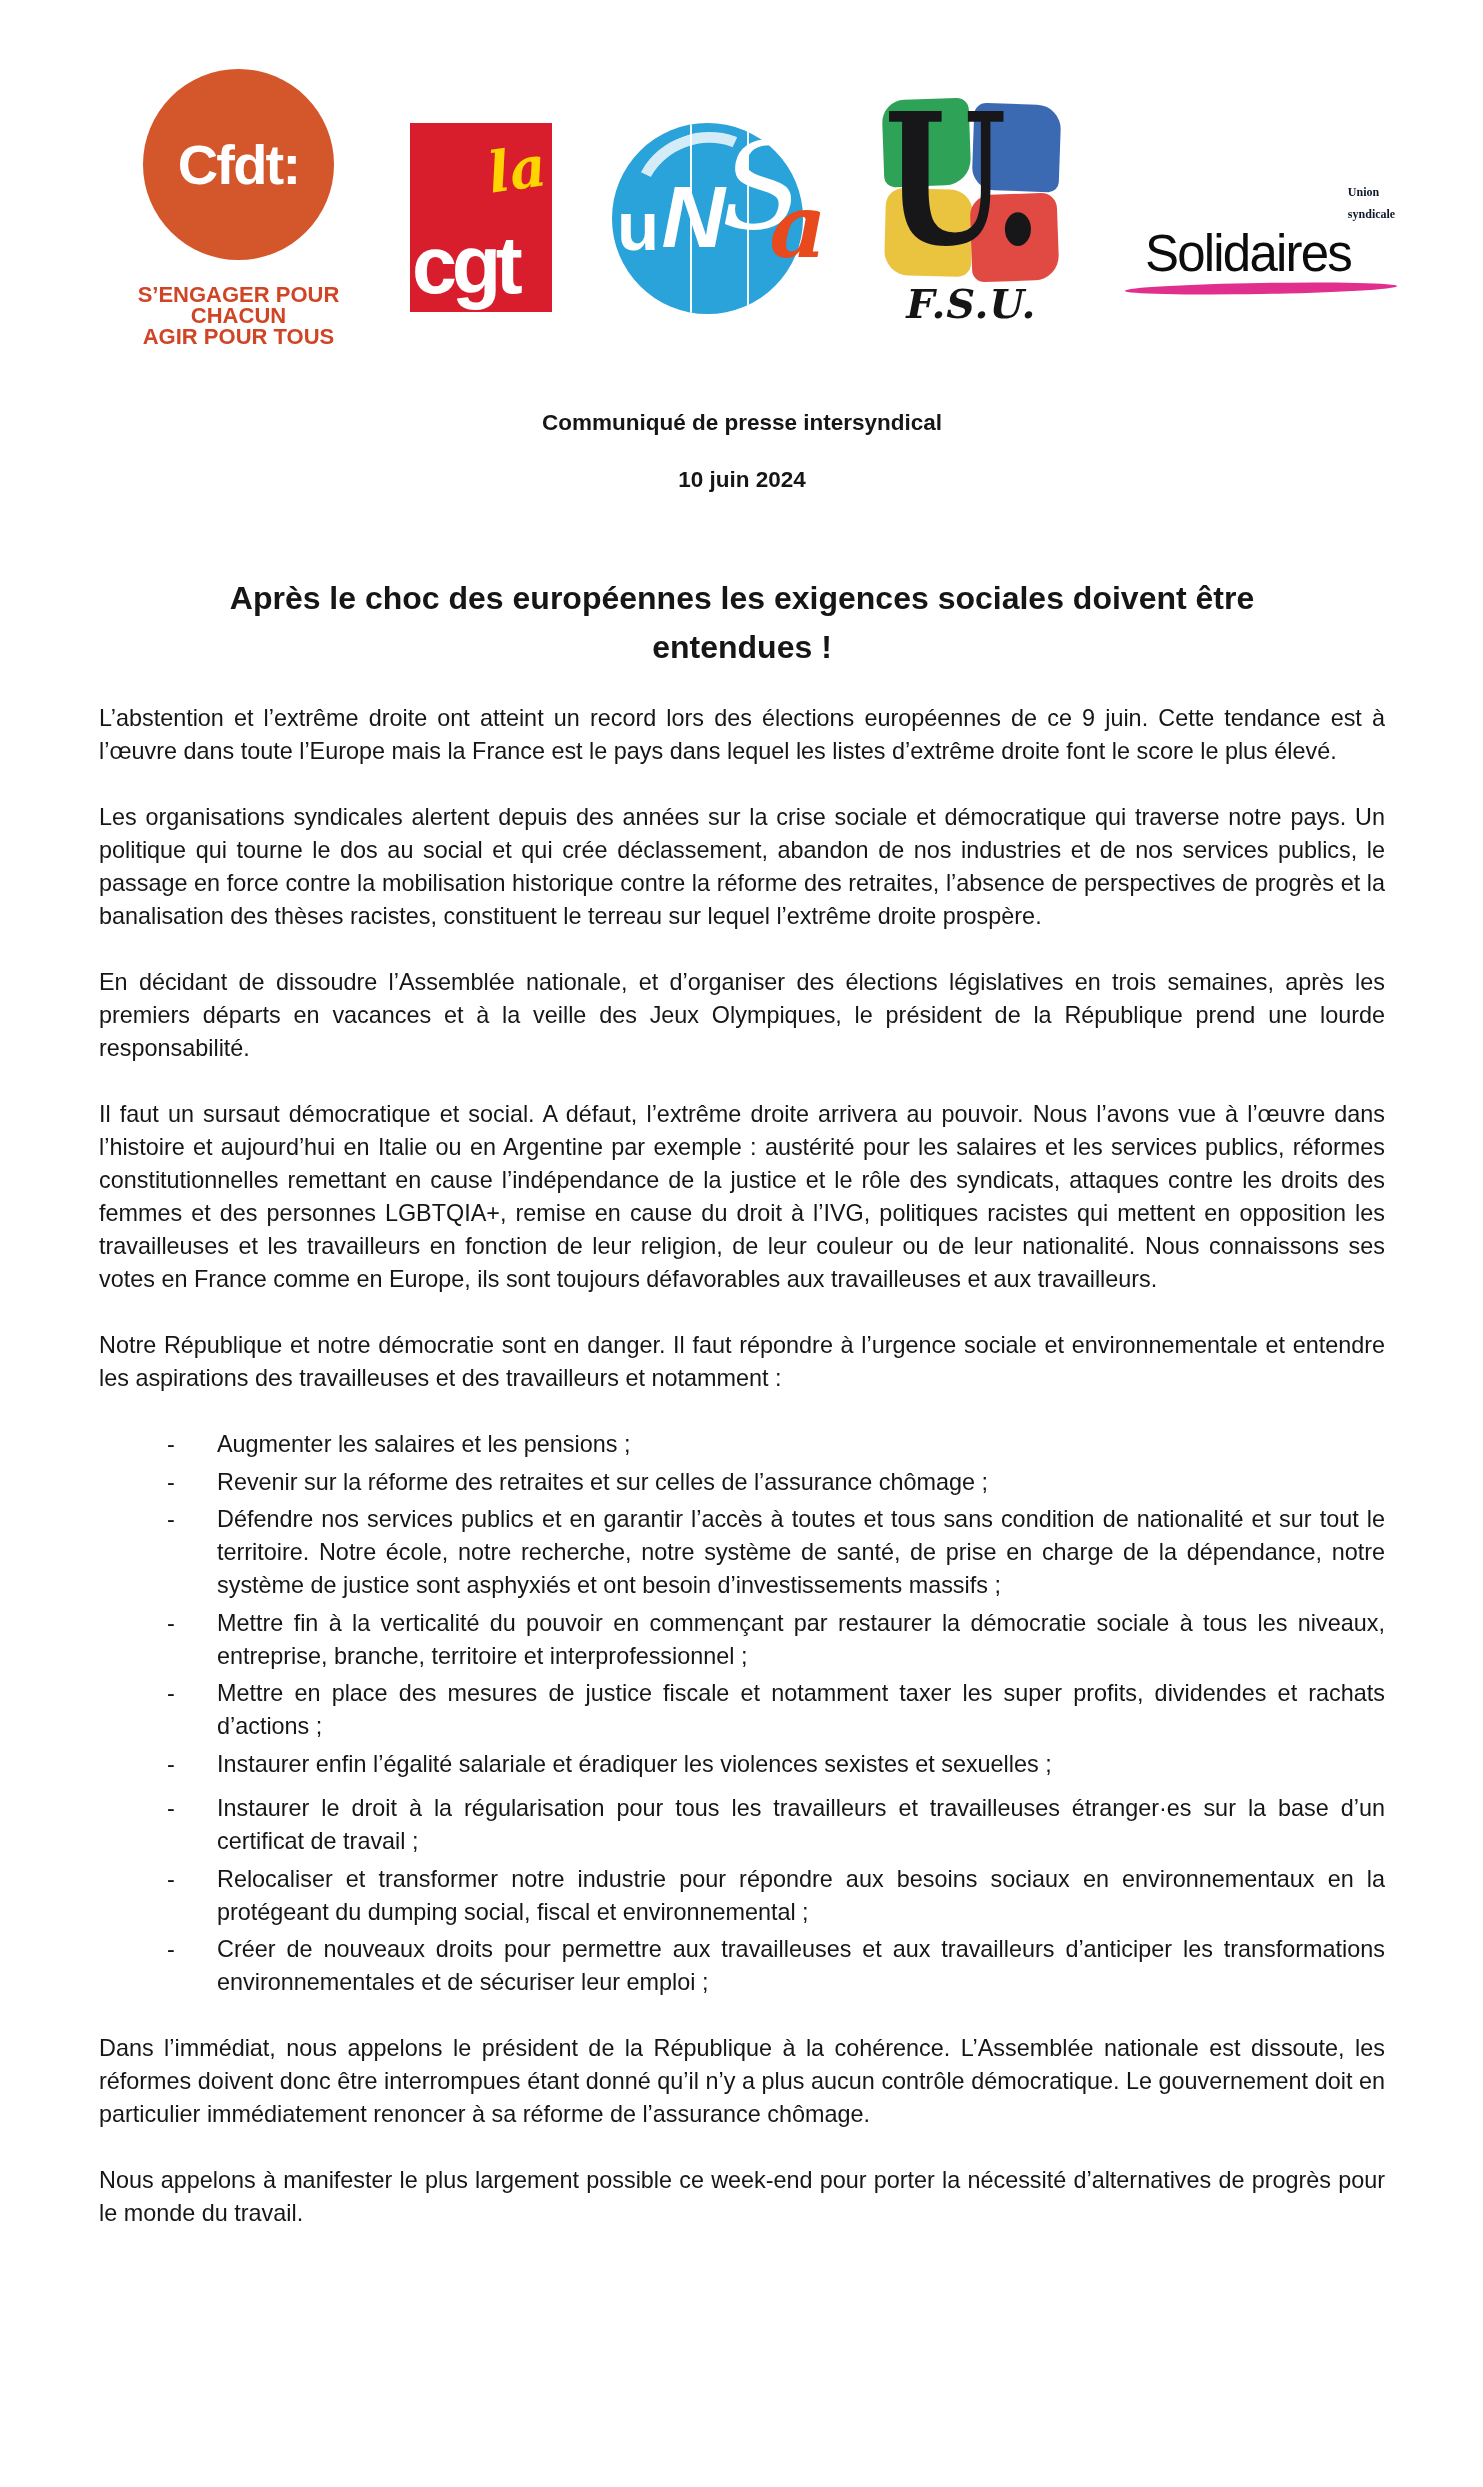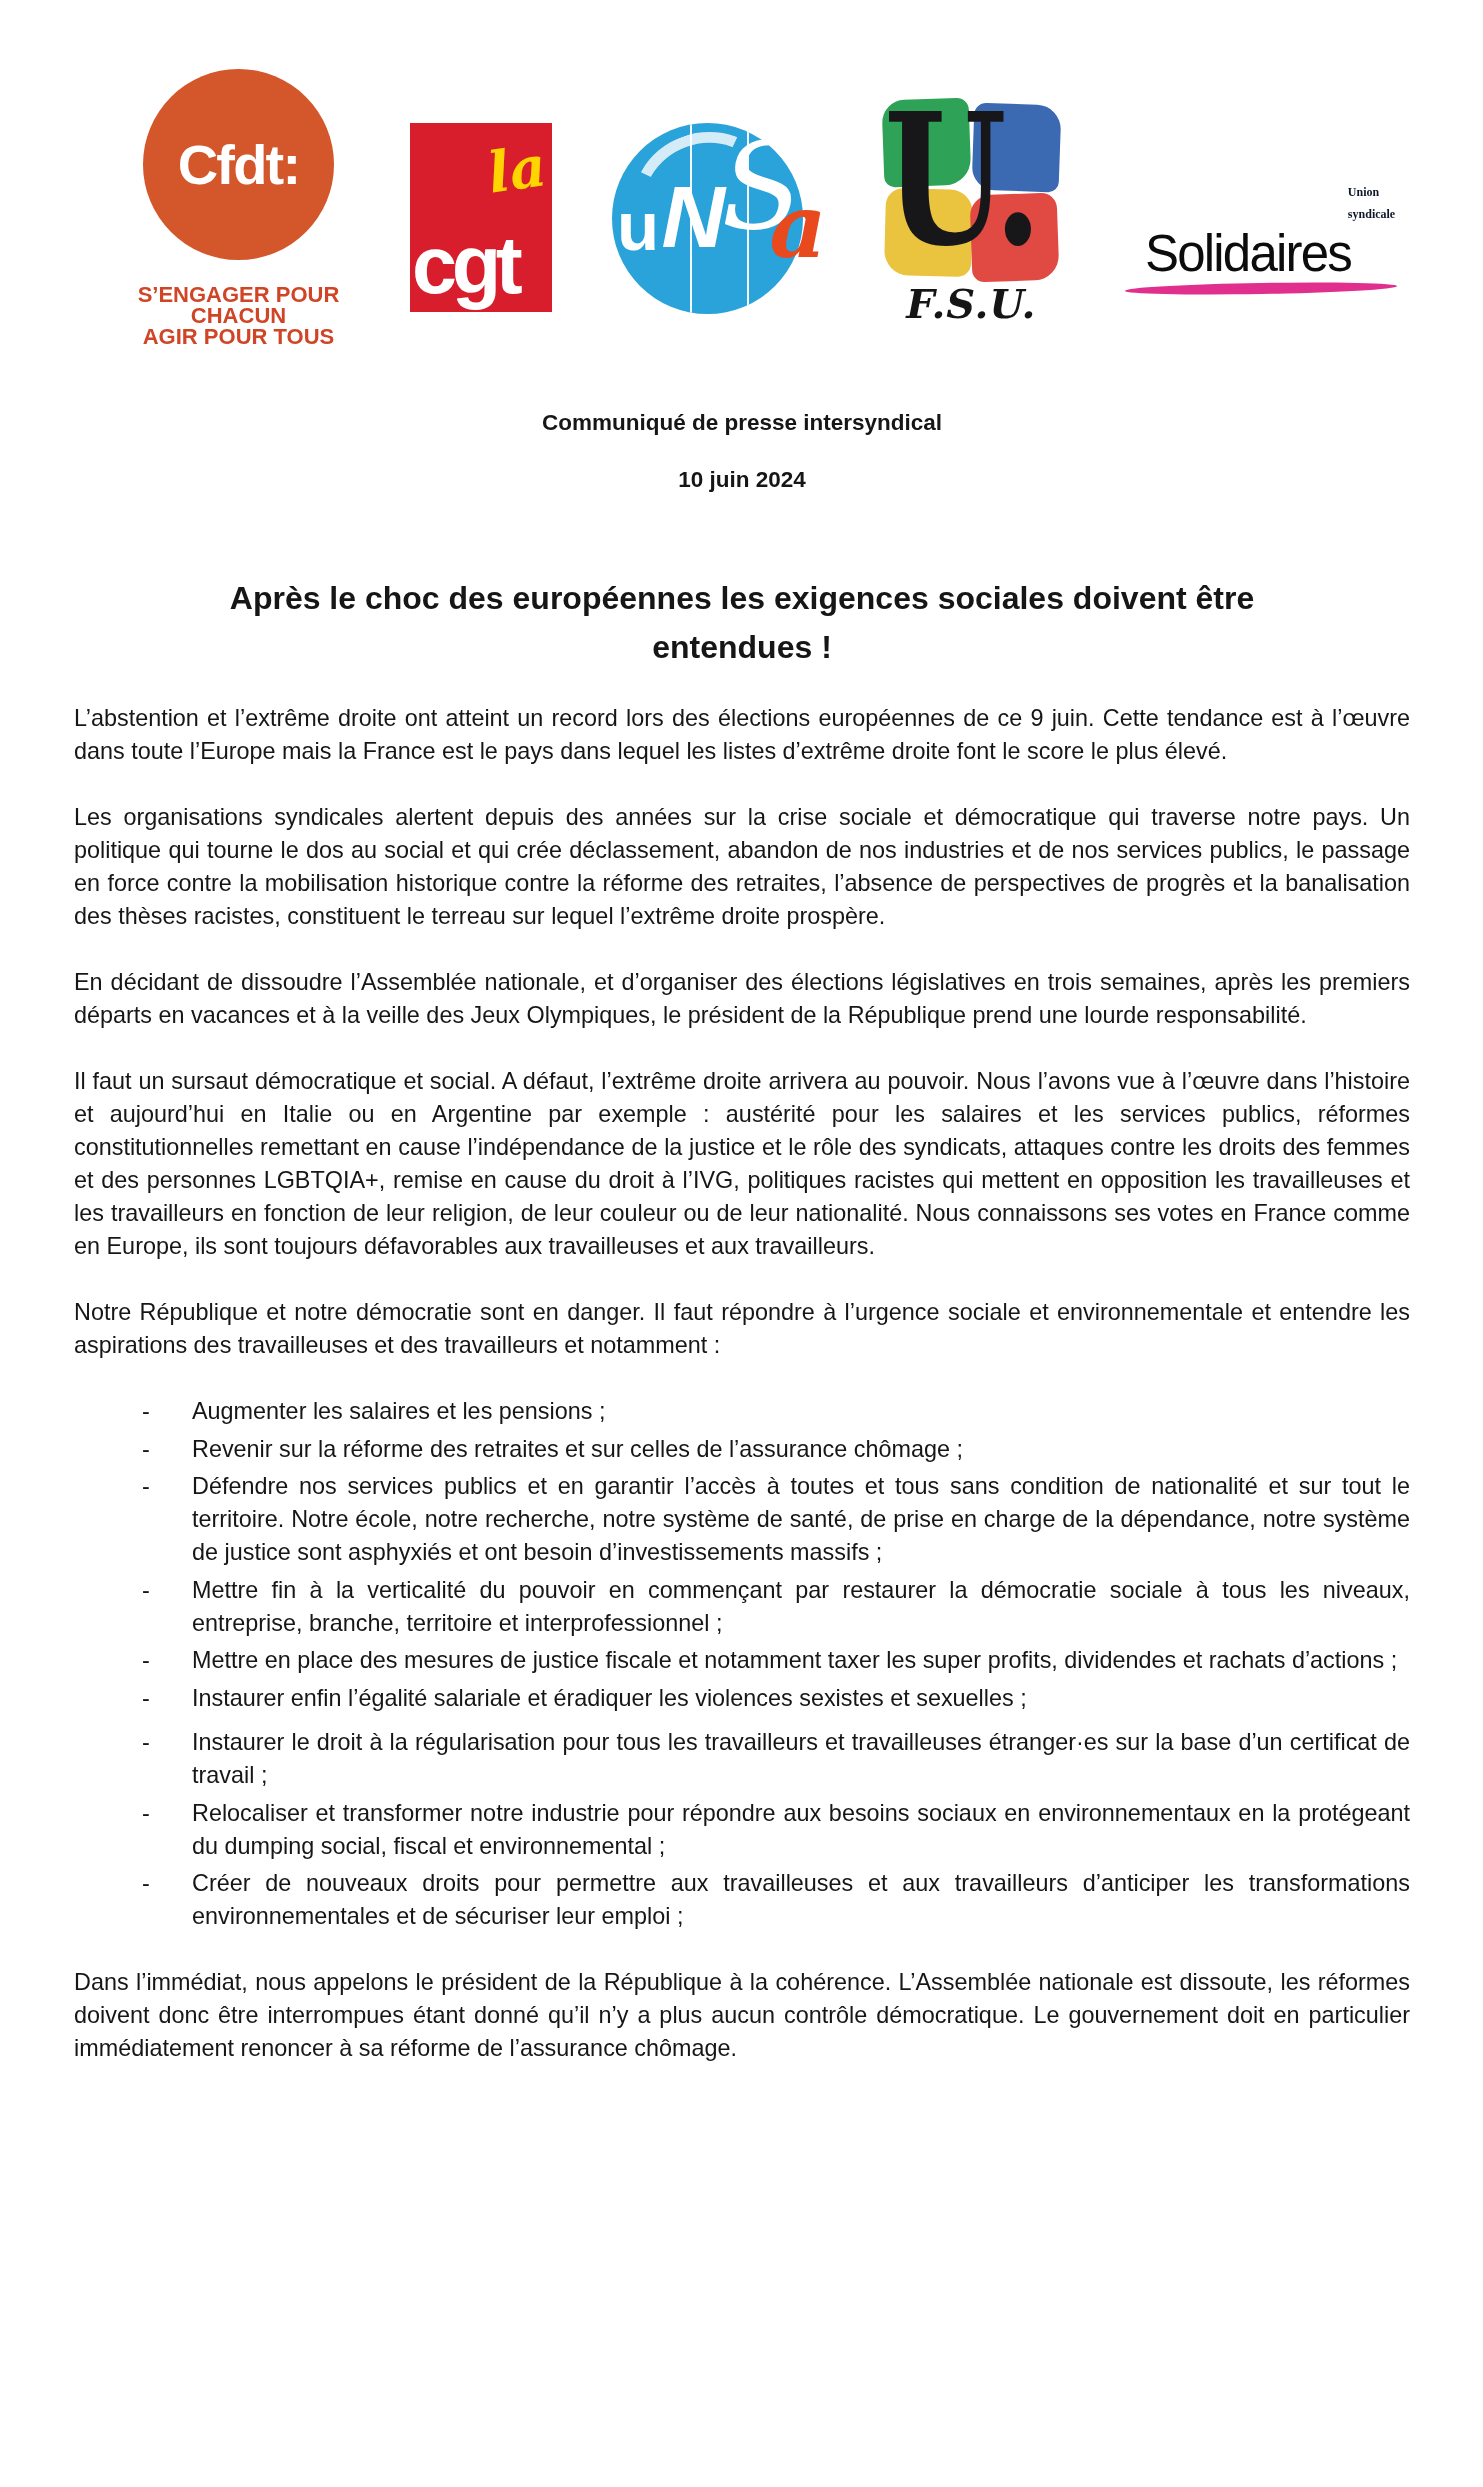--- a/index.html
+++ b/index.html
@@ -63,21 +63,21 @@
   .logo-solidaires { width:272px; margin-top:67px; position:relative; }
   .soli-union { position:absolute; top:-5.4px; right:1.8px; font-family:Liberation Serif, serif;
                 font-size:12px; line-height:21.6px; color:#0f172a; font-weight:bold; }
   .soli-union span { display:block; }
   .soli-word { font-size:51px; font-weight:normal; color:#0c0c0c; letter-spacing:-1.8px;
                line-height:1; margin-top:40px;margin-left:20px; }
   .soli-underline { height:10.8px; background:#e02f8c; border-radius:50%;
                     transform:rotate(-1deg); margin-top:4.5px; width:100%; }
 
   
-  .content { padding:0 74px; }
+  .content { padding:0 99px; }
   .doc-title { text-align:center; font-weight:bold; font-size:22.5px; margin:78px 0 0; }
   .doc-date  { text-align:center; font-weight:bold; font-size:22.5px; margin:31px 0 0; }
   .headline  { text-align:center; font-weight:bold; font-size:32px; line-height:49px;
                max-width:1136px; margin:81px auto 0; }
 
   .body-block { margin-top:30px; }
   .body-para { font-size:23.4px; line-height:33px; text-align:justify; margin:0 0 33px; }
 
   .demand-list { list-style:none; margin:0 0 33px; padding:0; }
   .demand-item { display:flex; margin:0 0 4.5px 68px; }
@@ -188,18 +188,19 @@
           <span class="dash">-</span>
           <span class="demand-text">Relocaliser et transformer notre industrie pour répondre aux besoins sociaux en environnementaux en la protégeant du dumping social, fiscal et environnemental ;</span>
         </li>
         <li class="demand-item">
           <span class="dash">-</span>
           <span class="demand-text">Créer de nouveaux droits pour permettre aux travailleuses et aux travailleurs d’anticiper les transformations environnementales et de sécuriser leur emploi ;</span>
         </li>
       </ul>
 
       <p class="body-para">Dans l’immédiat, nous appelons le président de la République à la cohérence. L’Assemblée nationale est dissoute, les réformes doivent donc être interrompues étant donné qu’il n’y a plus aucun contrôle démocratique. Le gouvernement doit en particulier immédiatement renoncer à sa réforme de l’assurance chômage.</p>
+      <p class="body-para">Nous appelons à manifester le plus largement possible ce week-end pour porter la nécessité d’alternatives de progrès pour le monde du travail.</p>
     </div>
 
   </main>
 
 </div>
 
 
 </body></html>

